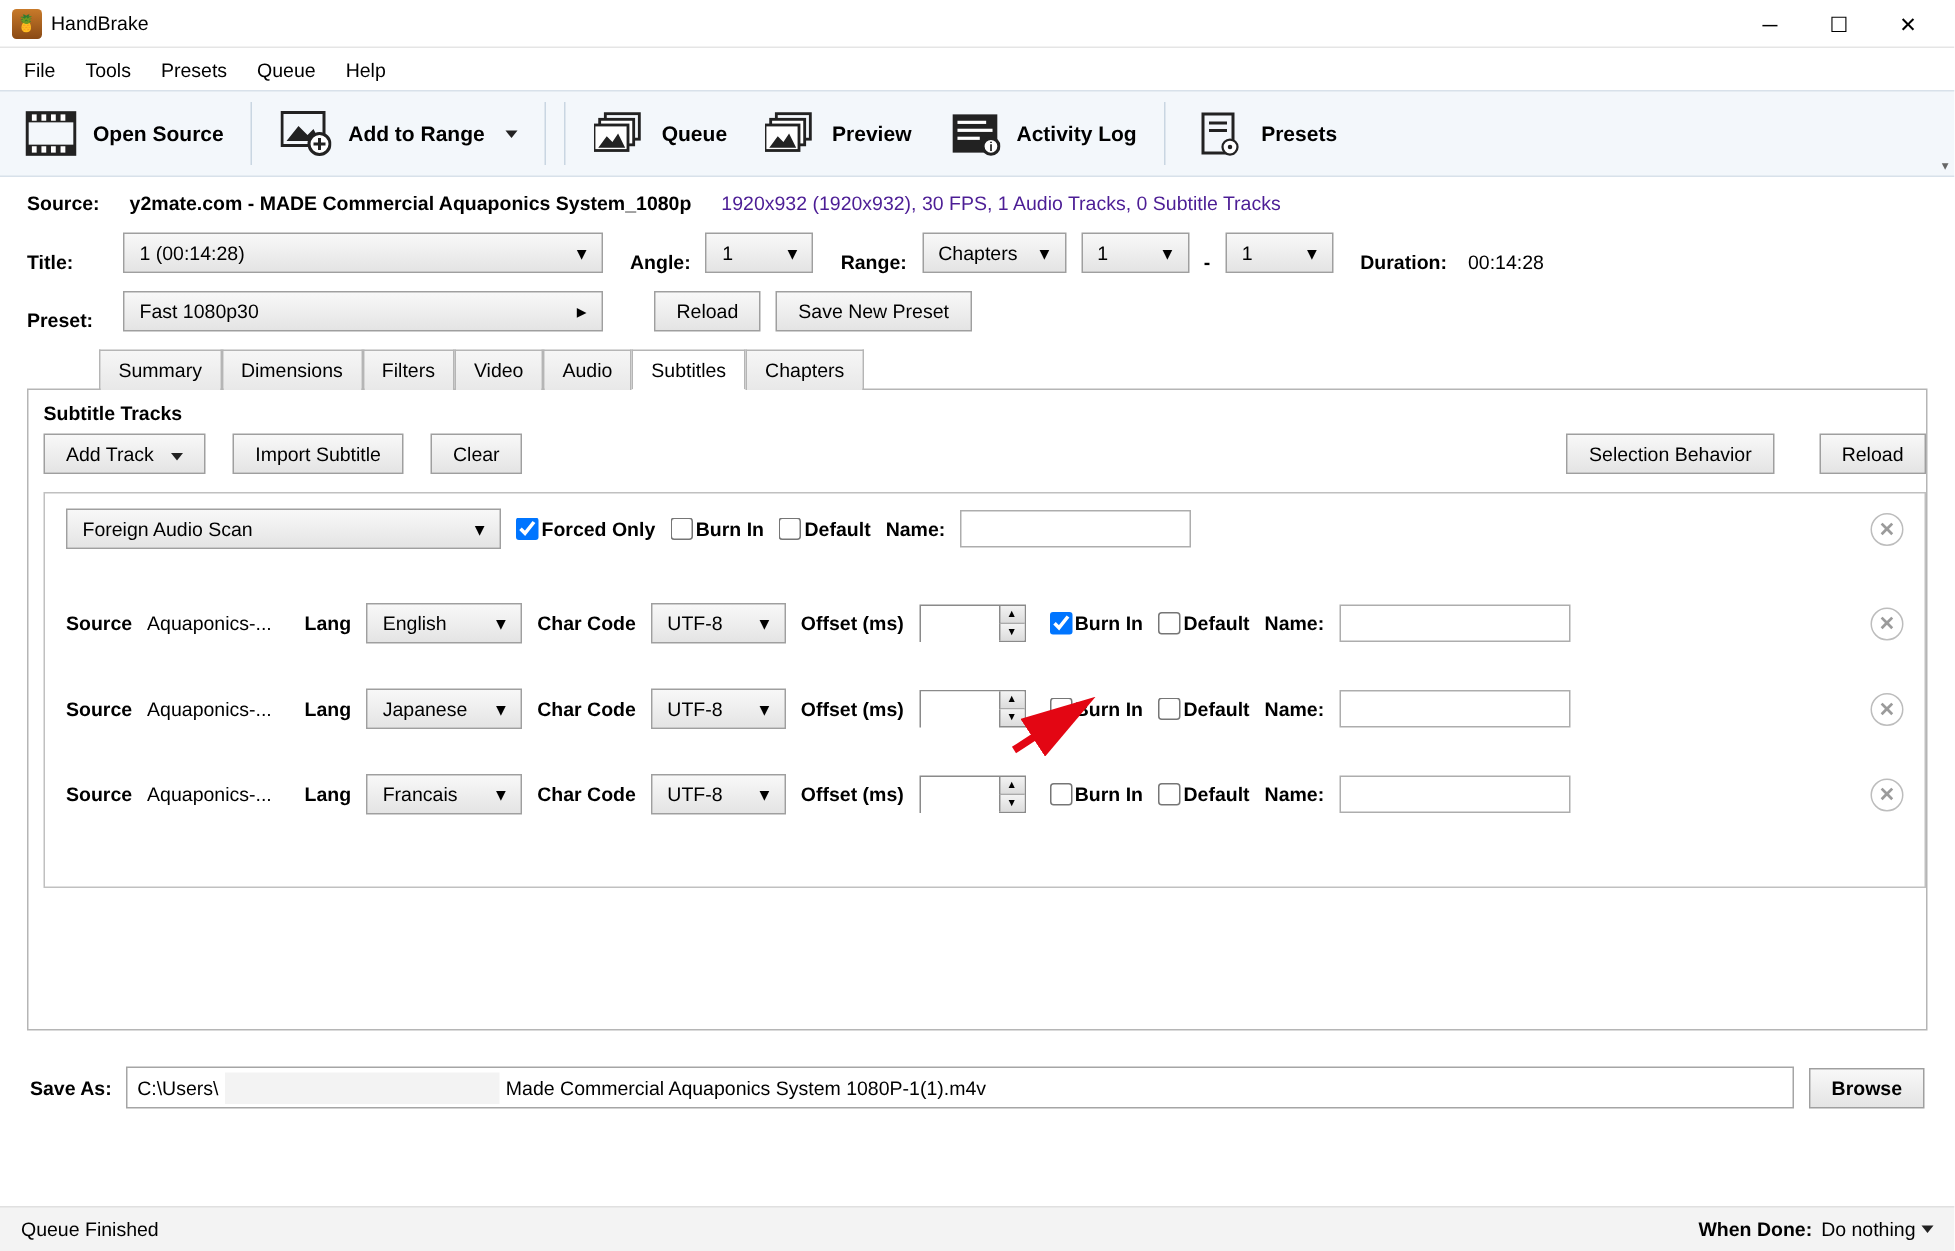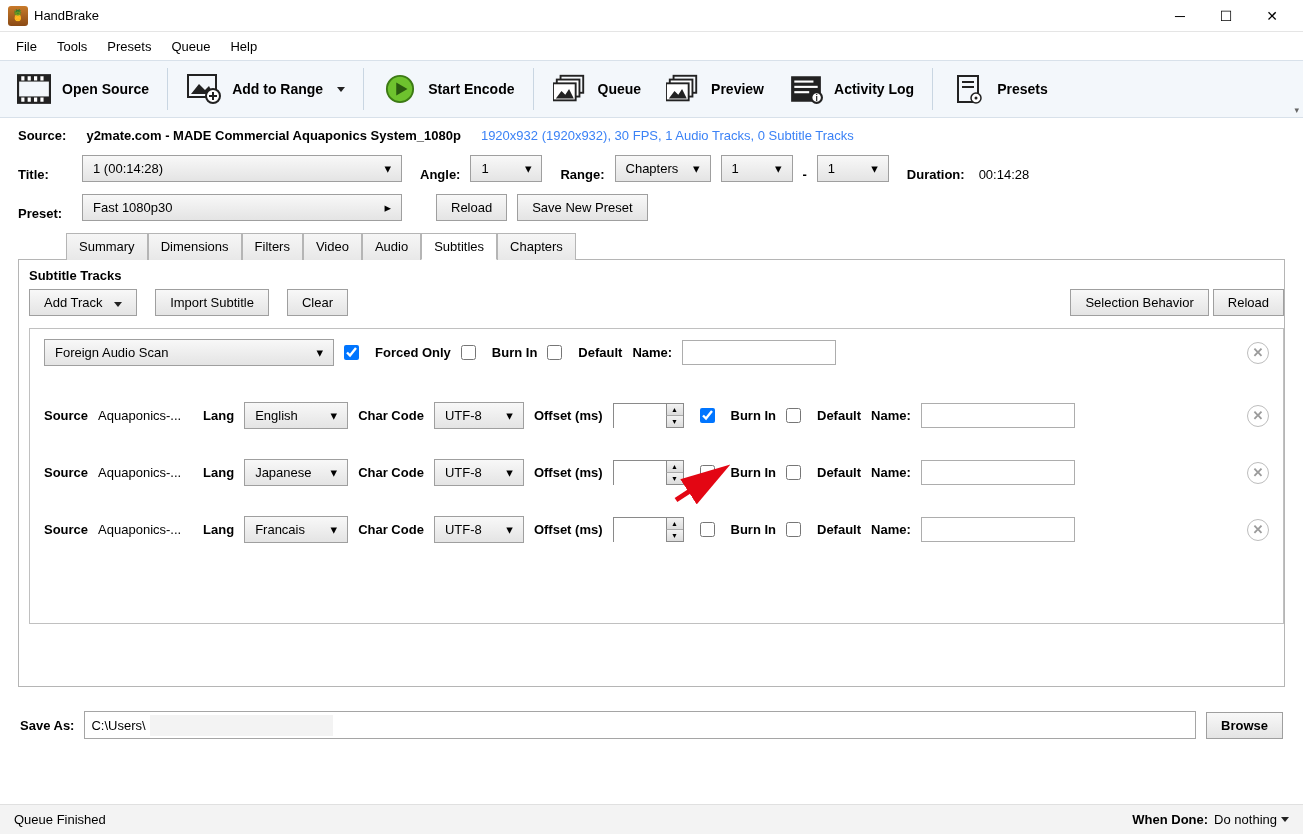--- a/index.html
+++ b/index.html
@@ -69,21 +69,21 @@
     display:inline-flex; align-items:center; justify-content:center;
   }
   .tb-icon svg { width: 34px; height: 30px; }
   .caret { border-left:4px solid transparent; border-right:4px solid transparent; border-top:5px solid #222; display:inline-block; margin-left:4px; }
   .tb-chev { position:absolute; right:4px; bottom:2px; font-size:9px; color:#666; }
 
   
   .content { padding: 10px 18px 6px 18px; }
   .row { display:flex; align-items:flex-end; gap:10px; margin-bottom: 12px; }
   .lbl-b { font-weight:700; }
-  .gray { color:#3b82f6; }
+  .gray { color:#4c1d95; }
   select, input[type=text], .combo {
     border:1px solid #adadad;
     background:#fff;
     padding: 3px 6px;
     font-size:13px;
     height: 25px;
   }
   .combo-btn {
     background: linear-gradient(#f8f8f8,#e4e4e4);
     border:1px solid #9f9f9f;
@@ -115,33 +115,33 @@
   }
   .tab.active { background:#fff; position: relative; z-index:2; border-bottom:1px solid #fff; }
   .tab-body {
     border:1px solid #b5b5b5;
     padding: 8px 0 10px 10px;
     margin-top:-1px;
     height: 428px;
   }
   .section-title { font-weight:700; margin-bottom:6px; }
   .sub-toolbar { display:flex; align-items:center; gap:18px; margin-bottom:12px; }
-  .sub-toolbar .right { margin-left:auto; display:flex; gap:4px; }
+  .sub-toolbar .right { margin-left:auto; display:flex; gap:30px; }
   .track-box {
     border:1px solid #c0c0c0;
     padding: 10px 14px;
-    height: 296px;
+    height: 264px;
   }
   .track-row {
     display:flex; align-items:center; gap:10px;
     margin-bottom: 30px;
     position: relative;
   }
   .track-row input[type=checkbox]{ width:15px; height:15px; }
-  .chk-lbl { font-weight:700; display:flex; align-items:center; gap:16px; }
+  .chk-lbl { font-weight:700; display:flex; align-items:center; gap:2px; }
   .spin {
     display:inline-flex; border:1px solid #8a8a8a; height:25px;
   }
   .spin input { border:none; width:52px; text-align:right; padding:0 4px; outline:none; }
   .spin .upd { width:17px; display:flex; flex-direction:column;}
   .spin .upd div { flex:1; background:linear-gradient(#f3f3f3,#dcdcdc); border-left:1px solid #8a8a8a; display:flex; align-items:center; justify-content:center; font-size:7px; cursor:pointer;}
   .spin .upd div:first-child { border-bottom:1px solid #aaa;}
   .remove-x {
     width:22px;height:22px;border:1px solid #bdbdbd;border-radius:50%;
     display:flex;align-items:center;justify-content:center;
@@ -223,29 +223,20 @@
           <rect x="1" y="1" width="28" height="22" fill="none" stroke="#222" stroke-width="2"></rect>
           <polygon points="4,20 12,10 18,16 22,12 26,20" fill="#222"></polygon>
           <circle cx="26" cy="22" r="7" fill="#fff" stroke="#222" stroke-width="2"></circle>
           <path d="M26 18v8M22 22h8" stroke="#222" stroke-width="2"></path>
         </svg>
     </span>
     <span>Add to Range</span>
     <span class="caret"></span>
   </div>
   <div class="tb-sep"></div>
-  <div class="tb-btn">
-    <span class="tb-icon">
-      <svg viewBox="0 0 32 32">
-          <circle cx="16" cy="16" r="14" fill="#6ec22e" stroke="#3c7a14" stroke-width="2"></circle>
-          <polygon points="12,9 24,16 12,23" fill="#2a5a0f"></polygon>
-        </svg>
-    </span>
-    <span>Start Encode</span>
-  </div>
   <div class="tb-sep"></div>
   <div class="tb-btn">
     <span class="tb-icon">
       <svg viewBox="0 0 36 30">
           <rect x="8" y="1" width="24" height="18" fill="none" stroke="#222" stroke-width="2"></rect>
           <rect x="4" y="5" width="24" height="18" fill="#fff" stroke="#222" stroke-width="2"></rect>
           <rect x="0" y="9" width="24" height="18" fill="#fff" stroke="#222" stroke-width="2"></rect>
           <polygon points="3,25 9,17 13,21 17,15 22,25" fill="#222"></polygon>
         </svg>
     </span>
@@ -487,20 +478,21 @@
         <div class="remove-x">✕</div>
       </div>
     </div>
   </div>
 
   <div class="save-row">
     <span class="lbl-b">Save As:</span>
     <div class="save-input">
       <span>C:\Users\</span>
       <span class="blur">&nbsp;</span>
+      <span>Made Commercial Aquaponics System 1080P-1(1).m4v</span>
     </div>
     <button class="btn" style="font-weight:700">Browse</button>
   </div>
 
 </div>
 
 <svg class="arrow" width="60" height="40">
   <defs>
     <marker id="ah" markerWidth="10" markerHeight="10" refX="8" refY="3" orient="auto">
       <path d="M0,0 L0,6 L10,3 z" fill="#e30613"></path>

